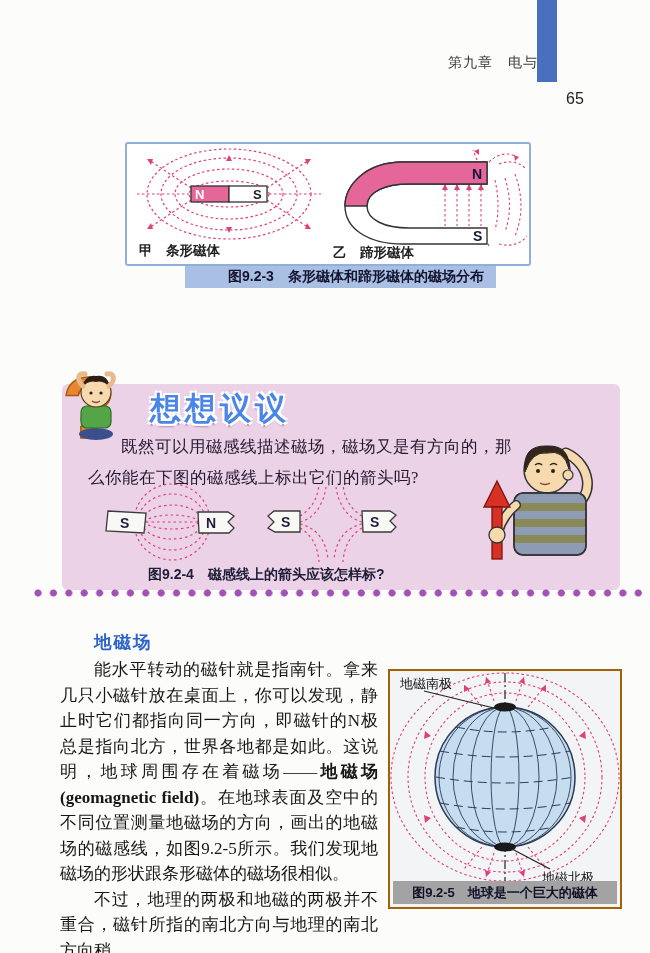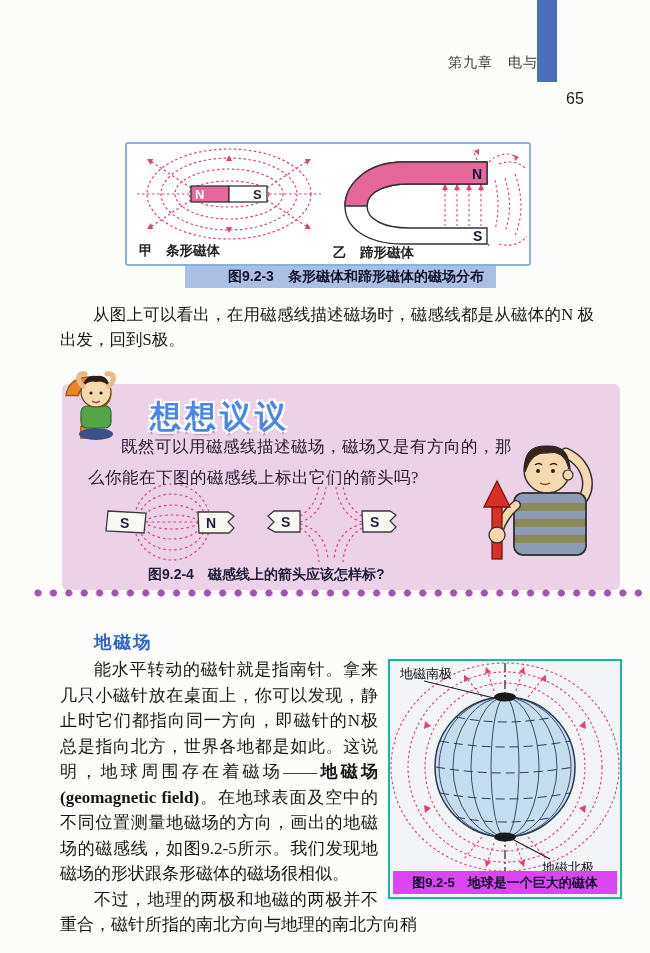--- a/index.html
+++ b/index.html
@@ -26,40 +26,40 @@
     font-weight:bold; color:#222; }
   .fig-caption { position:absolute; font-family:"Liberation Sans",sans-serif; font-size:14px;
     font-weight:bold; color:#13132e; background:#a9bfe3; padding:2px 12px; white-space:nowrap; }
   .cap923 { top:266px; left:185px;padding-left:43px; }
   
   .thinkbox { position:absolute; top:384px; left:62px; width:558px; height:206px;
     background:#ecd2e7; border-radius:6px; }
   .think-title { position:absolute; top:388px; left:150px; font-family:"Liberation Sans",sans-serif;
     font-size:31px; font-weight:bold; color:#4a86e8; letter-spacing:4px;
     text-shadow:-2px -2px 0 #fff, 2px -2px 0 #fff, -2px 2px 0 #fff, 2px 2px 0 #fff,
-                0 3px 2px rgba(90,40,120,.45);margin-top:8px; }
+                0 3px 2px rgba(90,40,120,.45); }
   .think-q { position:absolute; top:432px; left:88px; width:432px; font-size:16.5px;
     line-height:1.85; text-indent:2em; color:#21172e; letter-spacing:.5px; }
   .cap924 { position:absolute; top:566px; left:148px; font-family:"Liberation Sans",sans-serif;
     font-size:14px; font-weight:bold; color:#1d1d38; }
   .dots-row { position:absolute; top:589px; left:34px; width:614px; height:9px;
     background-image:radial-gradient(circle at 4px 4px, #a152b5 3.2px, rgba(0,0,0,0) 3.9px);
     background-size:15.4px 9px; background-repeat:repeat-x; }
   .mascot { position:absolute; top:356px; left:52px; width:100px; height:100px; }
   .boy { position:absolute; top:425px; left:452px; width:172px; height:162px; }
   .fig924svg { position:absolute; top:480px; left:78px; width:356px; height:92px; }
   
   .geo-heading { position:absolute; top:630px; left:94px; font-family:"Liberation Sans",sans-serif;
     font-size:17.5px; font-weight:bold; color:#2e64c8; letter-spacing:2px; }
   .geo-body { position:absolute; top:657px; left:60px; width:562px; font-size:17px;
     line-height:1.5; text-align:justify; color:#161616; }
   .geo-body p { text-indent:2em; }
-  .fig925 { float:right; width:234px; height:240px; margin:2px 0 6px 10px;
-    background:#f3f4f6; border:2px solid #14b8a6; position:relative; }
-  .cap925 { position:absolute; bottom:3px; left:3px; right:3px; background:#d946ef;
+  .fig925 { float:right; width:234px; height:240px; margin:12px 0 6px 10px;
+    background:#f3f4f6; border:2px solid #a16207; position:relative; }
+  .cap925 { position:absolute; bottom:3px; left:3px; right:3px; background:#a3a3a3;
     font-family:"Liberation Sans",sans-serif; font-size:13px; font-weight:bold; color:#101028;
     text-align:center; padding:2px 0; white-space:nowrap; }
   svg text { font-family:"Liberation Sans",sans-serif; }
   b { font-weight:bold; }
 </style>
 </head>
 <body>
 
 <div class="page">
 
@@ -123,21 +123,20 @@
       <path d="M160,14 H76 C38,14 18,38 18,58 C18,80 40,96 76,96 H160 V80 H82 C58,80 40,72 40,58 C40,43 60,36 82,36 H160 Z" fill="#ffffff" stroke="#333" stroke-width="1.4"></path>
       <path d="M160,14 H76 C38,14 18,38 18,58 L40,58 C40,43 60,36 82,36 H160 Z" fill="#e5679a" stroke="#333" stroke-width="1.4"></path>
       <text x="145" y="31" font-size="14" font-weight="bold" fill="#14143a">N</text>
       <text x="146" y="93" font-size="14" font-weight="bold" fill="#14143a">S</text>
     </svg>
     <div class="fig923-label" style="top:98px;left:12px">甲　条形磁体</div>
     <div class="fig923-label" style="top:100px;left:206px">乙　蹄形磁体</div>
   </div>
   <div class="fig-caption cap923">图9.2-3　条形磁体和蹄形磁体的磁场分布</div>
 
-  <div class="para p2">从图上可以看出，在用磁感线描述磁场时，磁感线都是从磁体的N 极出发，回到S极。</div>
 
   <div class="thinkbox"></div>
 
   <svg class="mascot" viewBox="0 0 100 100">
     <text x="10" y="82" font-size="88" font-weight="bold" fill="#e8872e" stroke="#a85c12" stroke-width="1.5">?</text>
     <ellipse cx="44" cy="78" rx="17" ry="6" fill="#3a4f8c"></ellipse>
     <rect x="29" y="50" width="30" height="22" rx="6" fill="#53a548" stroke="#2c6e28" stroke-width="1.2"></rect>
     <circle cx="44" cy="36" r="15" fill="#f6d9ad" stroke="#5a3b1a" stroke-width="1.2"></circle>
     <path d="M30,32 Q33,18 44,20 Q56,18 58,32 Q52,24 44,26 Q36,24 30,32 Z" fill="#2e1f14"></path>
     <path d="M31,30 C24,24 26,16 33,18" fill="none" stroke="#e8b98a" stroke-width="5" stroke-linecap="round"></path>

